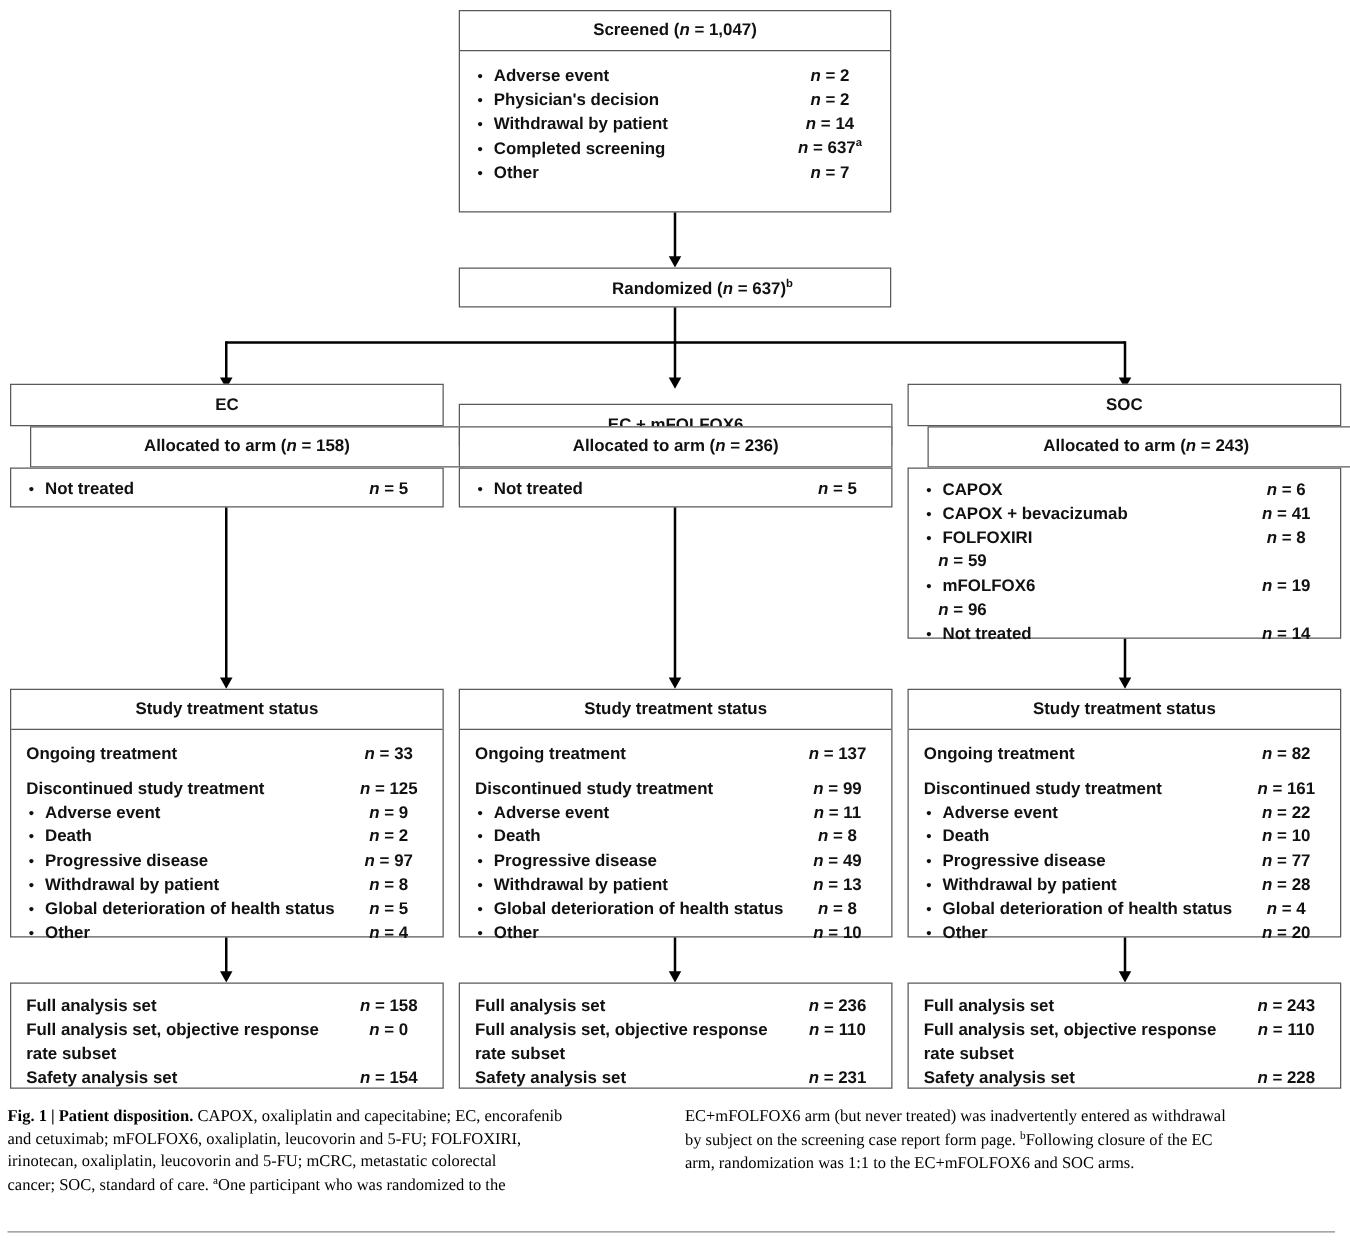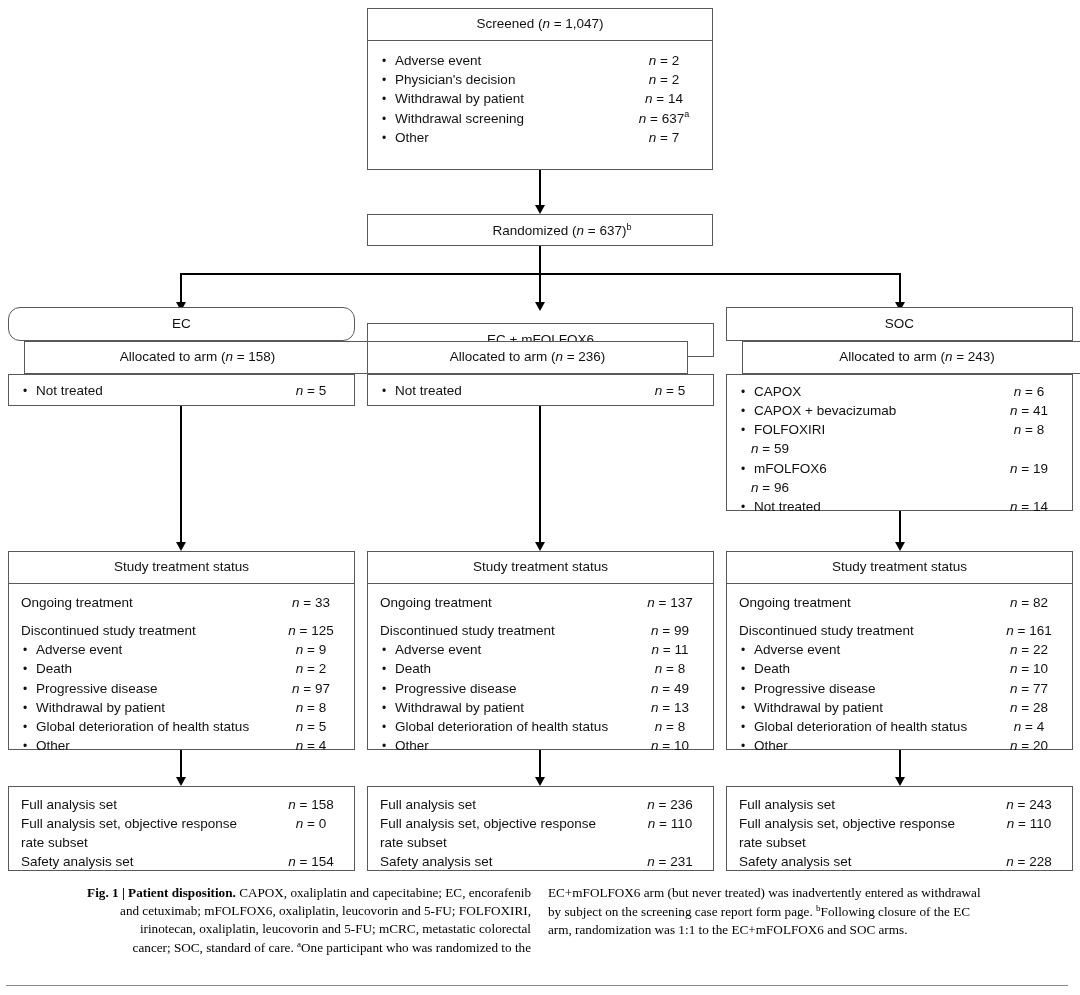--- a/index.html
+++ b/index.html
@@ -15,20 +15,21 @@
     color: #111111;
     overflow: hidden;
   }
 
   
   .box {
     position: absolute;
     border: 1.6px solid #58595b;
     box-sizing: border-box;
     background: #ffffff;
+    font-weight: bold;
   }
   .box-hdr {
     text-align: center;
     font-size: 13.5px;
     padding: 7px 6px 7px 6px;
     border-bottom: 1.6px solid #58595b;
     box-sizing: border-box;
     line-height: 1.25;
   }
   .box-hdr.last { border-bottom: none; }
@@ -126,21 +127,21 @@
     </div>
     <div class="row bulleted">
       <span class="lbl">Physician's decision</span>
       <span class="val"><i class="n">n</i> = 2</span>
     </div>
     <div class="row bulleted">
       <span class="lbl">Withdrawal by patient</span>
       <span class="val"><i class="n">n</i> = 14</span>
     </div>
     <div class="row bulleted">
-      <span class="lbl">Withdrawal screening</span>
+      <span class="lbl">Completed screening</span>
       <span class="val"><i class="n">n</i> = 637<sup class="mark">a</sup></span>
     </div>
     <div class="row bulleted">
       <span class="lbl">Other</span>
       <span class="val"><i class="n">n</i> = 7</span>
     </div>
   </div>
 </div>
 
 <div class="vline" style="left:539px; top:170px; height:38px;"></div>
@@ -154,21 +155,21 @@
 
 <div class="vline" style="left:539px; top:246px; height:28px;"></div>
 <div class="hline" style="left:181px; top:273px; width:719px;"></div>
 <div class="vline" style="left:180px; top:273px; height:32px;"></div>
 <div class="arrowhead" style="left:175.5px; top:302px;"></div>
 <div class="vline" style="left:539px; top:273px; height:32px;"></div>
 <div class="arrowhead" style="left:534.5px; top:302px;"></div>
 <div class="vline" style="left:899px; top:273px; height:32px;"></div>
 <div class="arrowhead" style="left:894.5px; top:302px;"></div>
 
-<div class="box" style="left:8px; top:307px; width:347px; height:34px;border-radius:12px;">
+<div class="box" style="left:8px; top:307px; width:347px; height:34px;">
   <div class="box-hdr last" style="padding-top:8px;">EC</div>
 </div>
 <div class="box" style="left:24px; top:341px; width:347px; height:33px;">
   <div class="box-hdr last" style="padding-top:7px;">
     <span>Allocated to arm (<i class="n">n</i> = 158)</span>
   </div>
 </div>
 <div class="box" style="left:8px; top:374px; width:347px; height:32px;">
   <div class="box-body vcol-60" style="padding-top:6px;">
     <div class="row bulleted">
@@ -235,21 +236,21 @@
     <div class="row plain">
       <span class="lbl">Safety analysis set</span>
       <span class="val"><i class="n">n</i> = 154</span>
     </div>
   </div>
 </div>
 
 <div class="box" style="left:367px; top:323px; width:347px; height:34px;">
   <div class="box-hdr last" style="padding-top:8px;">EC + mFOLFOX6</div>
 </div>
-<div class="box" style="left:367px; top:341px; width:321px; height:33px;">
+<div class="box" style="left:367px; top:341px; width:347px; height:33px;">
   <div class="box-hdr last" style="padding-top:7px;">
     <span>Allocated to arm (<i class="n">n</i> = 236)</span>
   </div>
 </div>
 <div class="box" style="left:367px; top:374px; width:347px; height:32px;">
   <div class="box-body vcol-60" style="padding-top:6px;">
     <div class="row bulleted">
       <span class="lbl">Not treated</span>
       <span class="val"><i class="n">n</i> = 5</span>
     </div>
@@ -410,21 +411,21 @@
       <span class="val"><i class="n">n</i> = 110</span>
     </div>
     <div class="wrapline">rate subset</div>
     <div class="row plain">
       <span class="lbl">Safety analysis set</span>
       <span class="val"><i class="n">n</i> = 228</span>
     </div>
   </div>
 </div>
 
-<div class="caption" style="left:6px; top:884px; width:525px;text-align:right;">
+<div class="caption" style="left:6px; top:884px; width:525px;">
   <div><b>Fig. 1 | </b><b>Patient disposition.</b><span> CAPOX, oxaliplatin and capecitabine; EC, encorafenib</span></div>
   <div>and cetuximab; mFOLFOX6, oxaliplatin, leucovorin and 5-FU; FOLFOXIRI,</div>
   <div>irinotecan, oxaliplatin, leucovorin and 5-FU; mCRC, metastatic colorectal</div>
   <div>cancer; SOC, standard of care. <sup>a</sup>One participant who was randomized to the</div>
 </div>
 
 <div class="caption" style="left:548px; top:884px; width:528px;">
   <div>EC+mFOLFOX6 arm (but never treated) was inadvertently entered as withdrawal</div>
   <div>by subject on the screening case report form page. <sup>b</sup>Following closure of the EC</div>
   <div>arm, randomization was 1:1 to the EC+mFOLFOX6 and SOC arms.</div>

